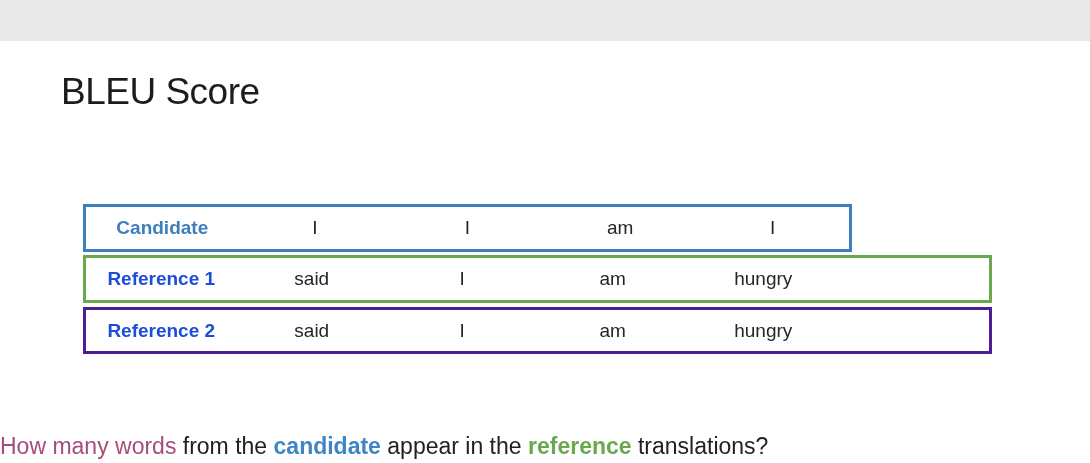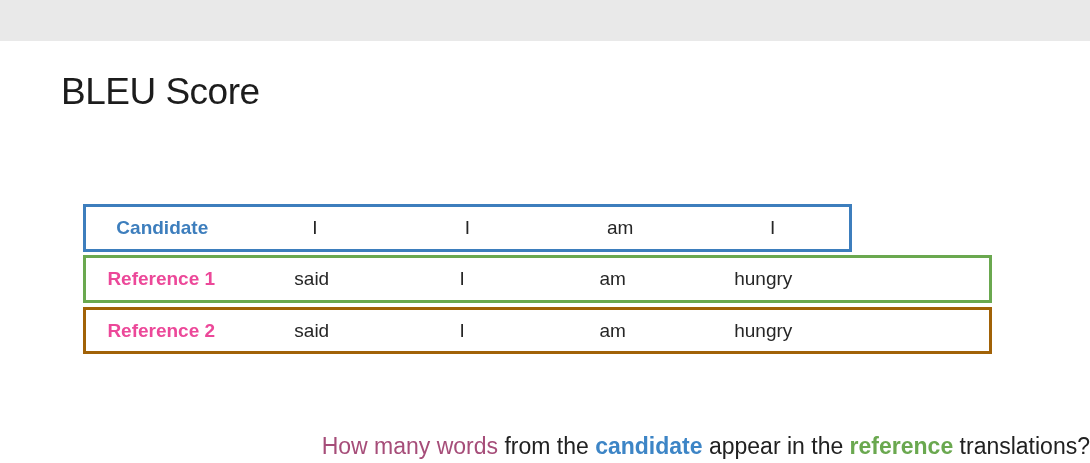--- a/index.html
+++ b/index.html
@@ -28,33 +28,33 @@
     border:3px solid #3d7ebd;
   }
   .row-reference1{
     top:214px;width:909px;height:48px;
     grid-template-columns:repeat(6,1fr);
     border:3px solid #6aa84f;
   }
   .row-reference2{
     top:266px;width:909px;height:47px;
     grid-template-columns:repeat(6,1fr);
-    border:3px solid #a16207;
+    border:3px solid #4c1d95;
   }
   .cell{
     display:flex;align-items:center;justify-content:center;
     font-size:19px;color:#262626;
     white-space:nowrap;
   }
   .cell-label{font-weight:bold;}
   .label-blue{color:#3d7ebd;}
-  .label-green{color:#ec4899;}
+  .label-green{color:#1d4ed8;}
   .question{
     position:absolute;left:0;top:392px;width:1090px;
-    text-align:right;font-size:23px;color:#212121;
+    text-align:left;font-size:23px;color:#212121;
     white-space:pre-wrap;
   }
   .q-mauve{color:#a64d79;}
   .q-blue{color:#3d85c6;font-weight:bold;}
   .q-green{color:#6aa84f;font-weight:bold;}
 </style>
 </head>
 <body>
 
 <div class="slide">

